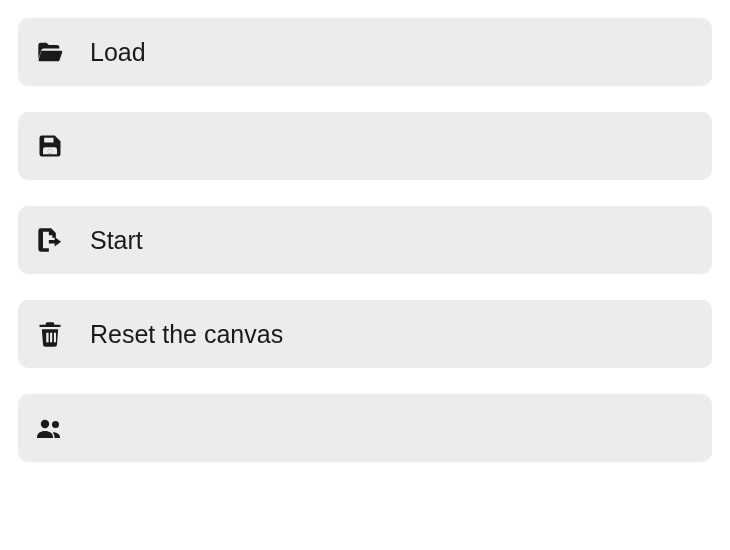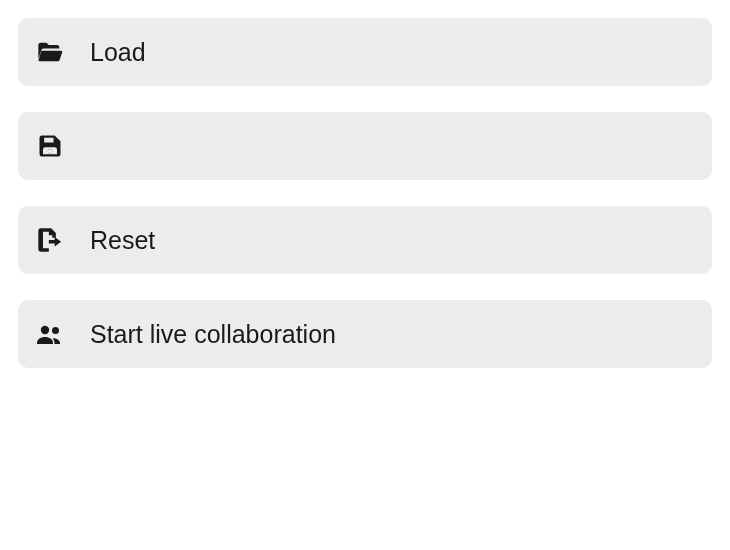--- a/index.html
+++ b/index.html
@@ -65,29 +65,39 @@
         </svg>
     </span>
   </div>
 
   <div class="menu-item">
     <span class="icon">
       <svg viewBox="0 0 24 24">
           <path d="M4 2h9l4 4v4h-3V8h-3V5H6v14h5v3H4a2 2 0 0 1-2-2V4a2 2 0 0 1 2-2zm12 10v-2.5l5.5 4-5.5 4V15h-5v-3h5z"></path>
         </svg>
     </span>
-    <span class="label">Reset</span>
+    <span class="label">Start</span>
   </div>
 
+  <div class="menu-item">
+    <span class="icon">
+      <svg viewBox="0 0 24 24">
+          <path d="M9 2h6l1 2h5v2H3V4h5l1-2zM5 8h14l-1 13a2 2 0 0 1-2 2H8a2 2 0 0 1-2-2L5 8zm4 3v8h1.6v-8H9zm3.2 0v8h1.6v-8h-1.6zm3.2 0v8H17v-8h-1.6z" fill="#1a1a1a"></path>
+          <rect x="9" y="11" width="1.6" height="8" fill="#ececef"></rect>
+          <rect x="12.2" y="11" width="1.6" height="8" fill="#ececef"></rect>
+          <rect x="15.4" y="11" width="1.6" height="8" fill="#ececef"></rect>
+        </svg>
+    </span>
+    <span class="label">Reset the canvas</span>
+  </div>
 
   <div class="menu-item">
     <span class="icon">
       <svg viewBox="0 0 28 24">
           <circle cx="9" cy="8" r="4.2"></circle>
           <circle cx="19.5" cy="8.5" r="3.5"></circle>
           <path d="M1 21c0-3.8 3.6-6 8-6s8 2.2 8 6v1H1v-1z"></path>
           <path d="M18 16.2c2.9.4 6 2 6 4.8v1h-5.5c.1-2.2-.3-4.2-1.9-5.6l1.4-.2z"></path>
         </svg>
     </span>
-    <span class="label">Start live collaboration</span>
   </div>
 
 </div>
 
 </body></html>

